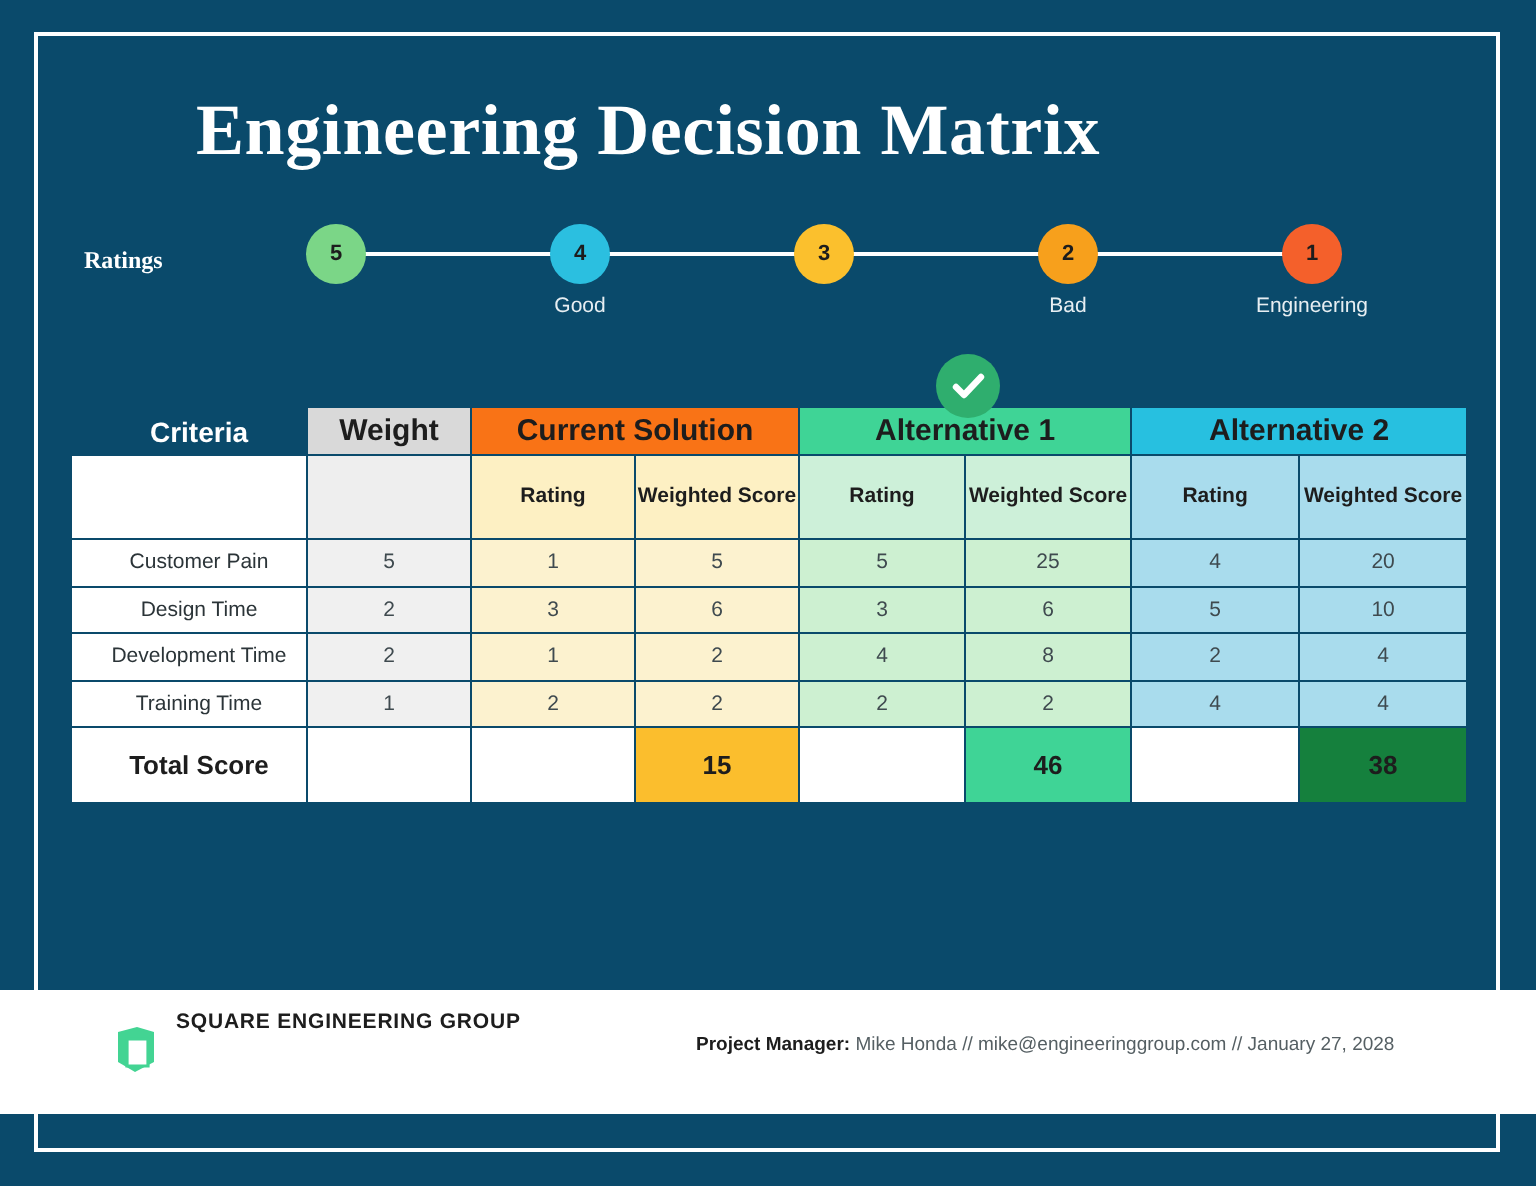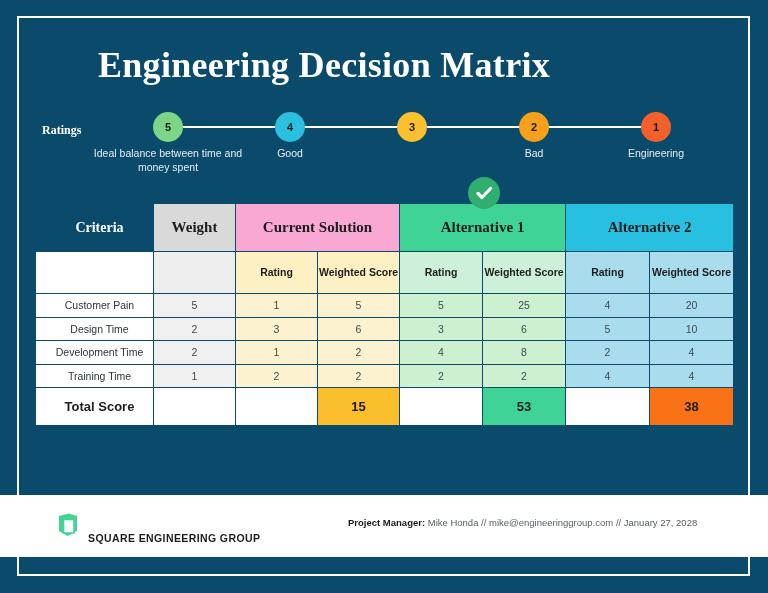--- a/index.html
+++ b/index.html
@@ -103,36 +103,36 @@
   }
   .matrix td, .matrix th {
     border: 1px solid #0a4a6b;
     padding: 0;
     text-align: center;
     vertical-align: middle;
   }
 
   
   .grp {
-    height: 48px;
-    font-family: Liberation Serif, serif;
+    height: 24px;
+    font-family: Liberation Sans, sans-serif;
     font-weight: bold;
     font-size: 15px;
     color: #1d1d1d;
   }
   .grp-criteria {
     background: transparent;
     color: #ffffff;
     text-align: left;
     padding-left: 10px !important;
     font-size: 14px;
     border-color: #0a4a6b;
   }
   .grp-weight   { background: #d9d9d9; }
-  .grp-current  { background: #f9a8d4; }
+  .grp-current  { background: #f97316; }
   .grp-alt1     { background: #3fd496; }
   .grp-alt2     { background: #27c0e0; }
 
   
   .sub {
     height: 42px;
     font-size: 10.5px;
     font-weight: bold;
     color: #1d1d1d;
     line-height: 13px;
@@ -160,21 +160,21 @@
   .total { height: 38px; font-size: 13px; font-weight: bold; color: #1d1d1d; }
   .total .c-criteria {
     font-family: "Liberation Sans", sans-serif;
     font-weight: bold;
     font-size: 13px;
     color: #1d1d1d;
   }
   .t-blank   { background: #ffffff; }
   .t-current { background: #fbbe2d; }
   .t-alt1    { background: #3fd496; }
-  .t-alt2    { background: #f97316; margin-top: 44px; }
+  .t-alt2    { background: #15803d; margin-top: 44px; }
 
   
   .check-badge {
     position: absolute;
     left: 468px;
     top: 177px;
     width: 32px;
     height: 32px;
     border-radius: 50%;
     background: #2fae6e;
@@ -197,21 +197,21 @@
     align-items: center;
   }
   .logo-mark {
     position: absolute;
     left: 56px;
     top: 17px;
   }
   .brand {
     position: absolute;
     left: 88px;
-    top: 37px;
+    top: 10px;
     font-size: 10.5px;
     font-weight: bold;
     color: #1d1d1d;
     letter-spacing: 0.4px;
   }
   .meta {
     position: absolute;
     left: 348px;
     top: 22px;
     font-size: 9.5px;
@@ -225,21 +225,20 @@
 
 <div class="frame"></div>
 
 <div class="title">Engineering Decision Matrix</div>
 
 <div class="ratings-block">
   <div class="ratings-label">Ratings</div>
   <div class="scale-line"></div>
 
   <div class="scale-node" style="left:168px;background:#7bd687;">5</div>
-  <div class="scale-caption" style="left:168px;">Ideal balance between time and money spent</div>
 
   <div class="scale-node" style="left:290px;background:#2bbfe0;">4</div>
   <div class="scale-caption" style="left:290px;">Good</div>
 
   <div class="scale-node" style="left:412px;background:#fbc02d;">3</div>
 
   <div class="scale-node" style="left:534px;background:#f7a01c;">2</div>
   <div class="scale-caption" style="left:534px;">Bad</div>
 
   <div class="scale-node" style="left:656px;background:#f4602b;">1</div>
@@ -327,21 +326,21 @@
     <td class="c-alt2">4</td>
     <td class="c-alt2">4</td>
   </tr>
 
   <tr class="total">
     <td class="c-criteria">Total Score</td>
     <td class="t-blank"></td>
     <td class="t-blank"></td>
     <td class="t-current">15</td>
     <td class="t-blank"></td>
-    <td class="t-alt1">53</td>
+    <td class="t-alt1">46</td>
     <td class="t-blank"></td>
     <td class="t-alt2">38</td>
   </tr>
 </tbody>
   </table>
 
 <div class="footer">
   <span class="logo-mark">
     <svg width="24" height="26" viewBox="0 0 24 26" aria-hidden="true">
       <path d="M3 4 L12.5 1.5 L21 4 L21 19 L11.5 24 L3 19 Z" fill="#43d493"></path>

